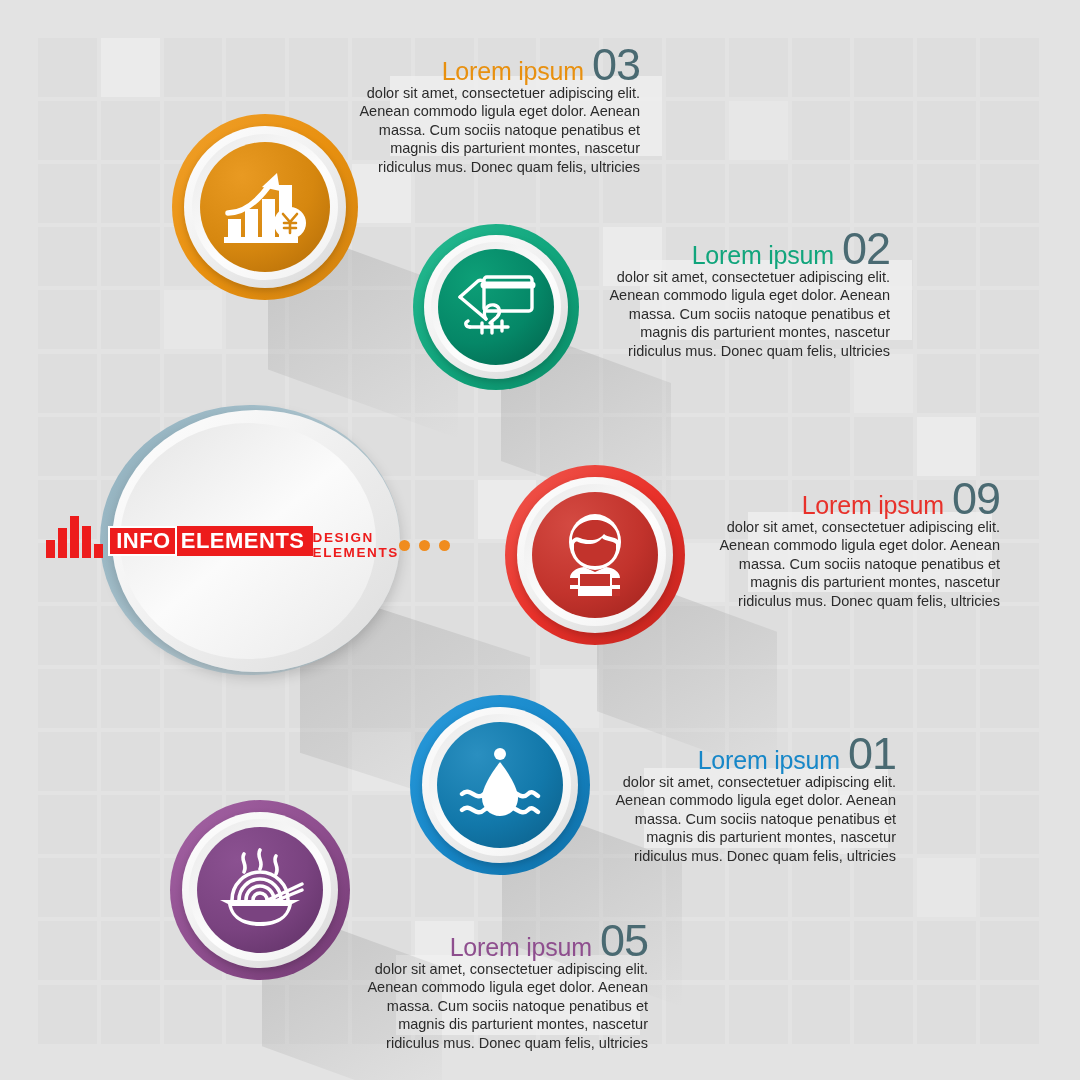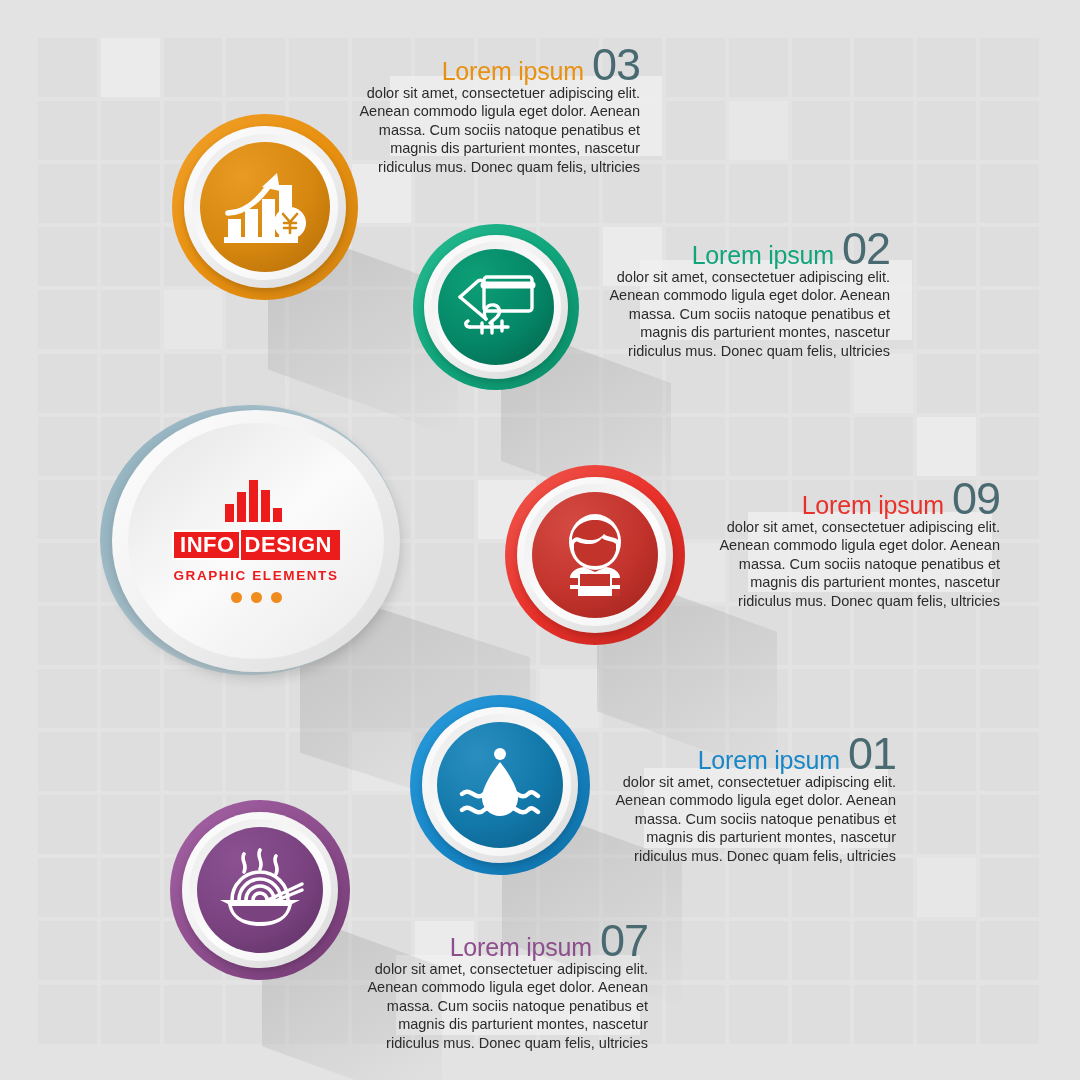--- a/index.html
+++ b/index.html
@@ -67,24 +67,24 @@
     border-radius:50%;
     background:linear-gradient(125deg,#8fb0be 0%,#a9c3ce 40%,#cfd9dd 100%);
   }
   #hub-plate {
     position:absolute; left:12px; top:5px; width:288px; height:262px;
     border-radius:50%;
     background:linear-gradient(135deg,#ffffff 0%,#f4f4f4 35%,#dcdcdc 100%);
     box-shadow:0 5px 14px rgba(0,0,0,.18);
   }
   #hub-inner {
-    position:absolute; left:28px; top:18px; width:256px; height:236px;
+    position:absolute; left:20px; top:18px; width:256px; height:236px;
     border-radius:50%;
     background:linear-gradient(140deg,#e4e4e4 0%,#fbfbfb 50%,#e9e9e9 100%);
-    display:flex; flex-direction:column; align-items:center; justify-content:center;
+    display:flex; flex-direction:row; align-items:center; justify-content:center;
   }
   #hub-bars { margin-bottom:4px; }
   #hub-wordmark {
     display:flex; align-items:stretch;
     background:#ed1c1c;
     height:30px;
     line-height:30px;
   }
   #hub-info {
     color:#ffffff;
@@ -454,23 +454,23 @@
       <svg width="62" height="42" viewBox="0 0 62 42">
         <rect x="0" y="24" width="9" height="18" fill="#ed1c1c"></rect>
         <rect x="12" y="12" width="9" height="30" fill="#ed1c1c"></rect>
         <rect x="24" y="0" width="9" height="42" fill="#ed1c1c"></rect>
         <rect x="36" y="10" width="9" height="32" fill="#ed1c1c"></rect>
         <rect x="48" y="28" width="9" height="14" fill="#ed1c1c"></rect>
       </svg>
     </span>
     <div id="hub-wordmark">
       <span id="hub-info">INFO</span>
-      <span id="hub-graphic">DESIGN</span>
+      <span id="hub-graphic">ELEMENTS</span>
     </div>
-    <div id="hub-sub">GRAPHIC ELEMENTS</div>
+    <div id="hub-sub">DESIGN ELEMENTS</div>
     <div id="hub-dots">
       <i></i>
       <i></i>
       <i></i>
     </div>
   </div>
 </div>
 
 <div class="node" style="left:505px;top:465px;width:190px;height:190px;">
   <div class="shadow-blob" style="left:92px;top:134px;width:180px;height:145px;transform:skewY(20deg);"></div>
@@ -544,16 +544,16 @@
         <path d="M52 56 L86 42" stroke="#fff" stroke-width="3.4" stroke-linecap="round"></path>
         <path d="M4 52 H84 L76 56 C74 68 64 78 44 78 C24 78 14 68 12 56 Z" fill="#fff"></path>
         <path d="M16 58 C18 68 27 74 44 74 C61 74 70 68 72 58 Z" fill="#7a4380"></path>
       </svg>
     </span>
   </div>
 </div>
 <div class="txt right" style="left:348px;top:920px;">
   <div class="txt-head">
     <span class="txt-label" style="color:#8e4e8e">Lorem ipsum</span>
-    <span class="txt-num">07</span>
+    <span class="txt-num">05</span>
   </div>
   <div class="txt-body">dolor sit amet, consectetuer adipiscing elit. Aenean commodo ligula eget dolor. Aenean massa. Cum sociis natoque penatibus et magnis dis parturient montes, nascetur ridiculus mus. Donec quam felis, ultricies</div>
 </div>
 
 </body></html>

